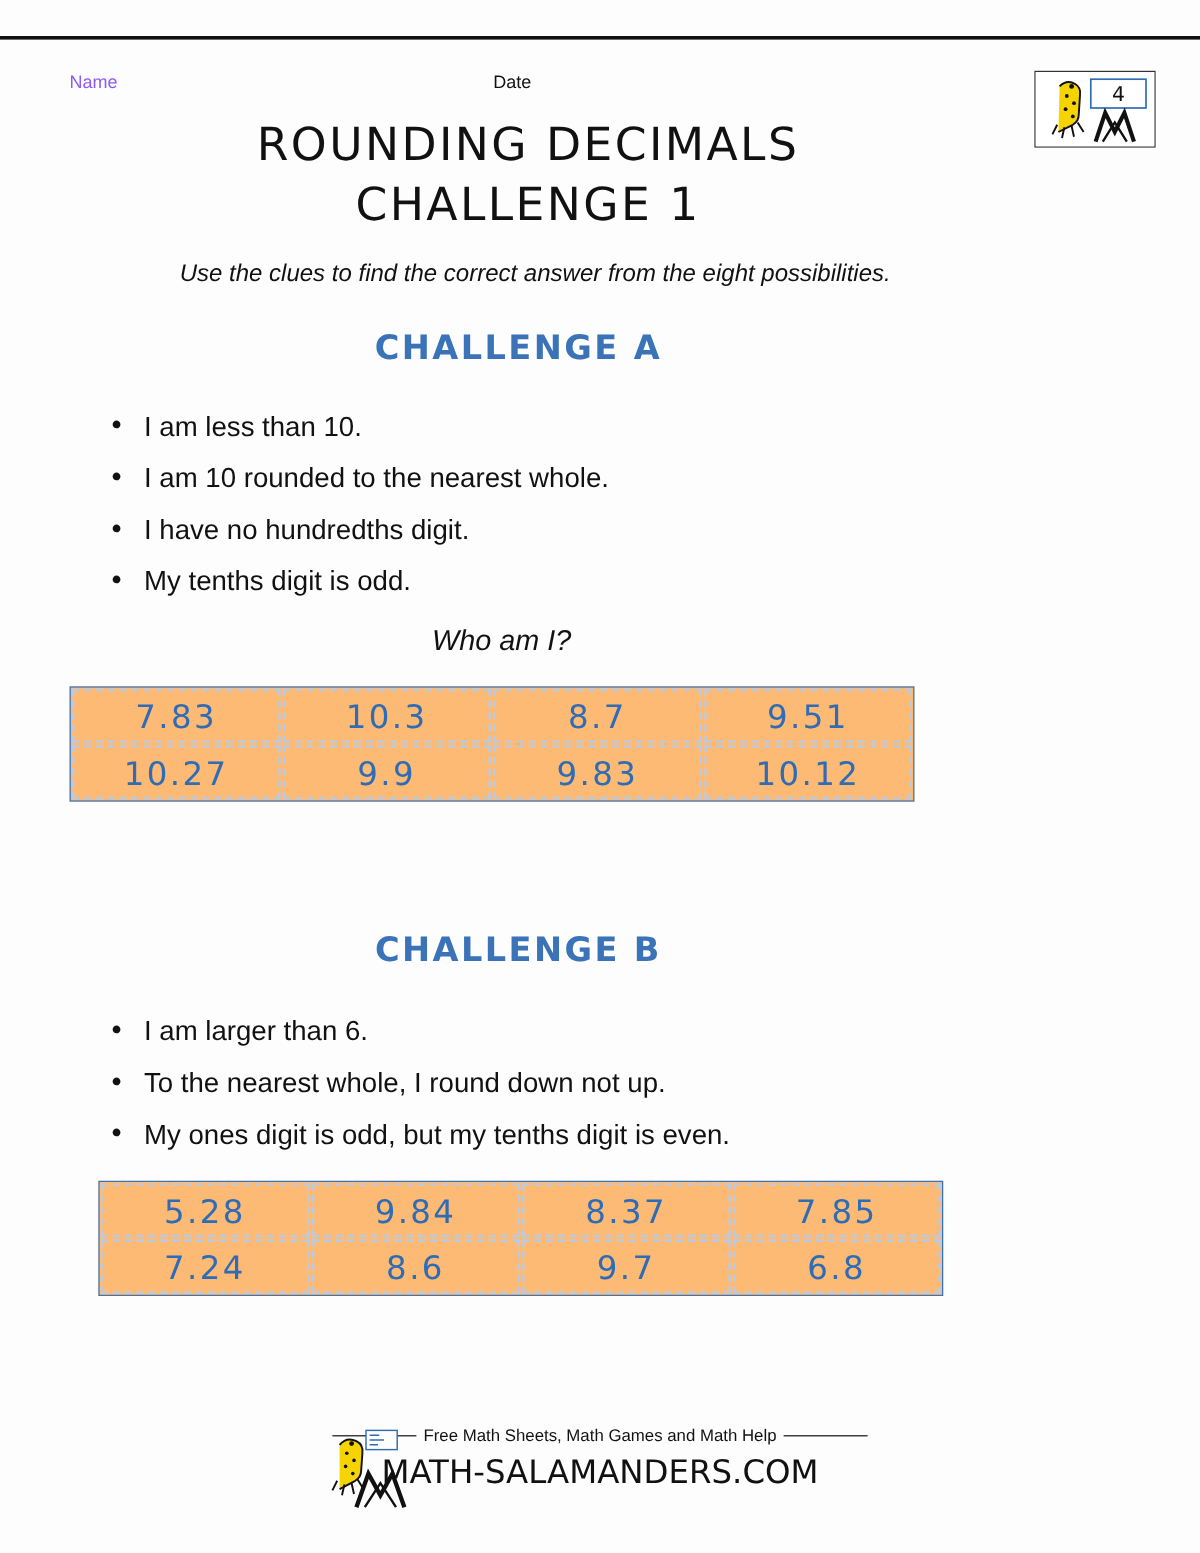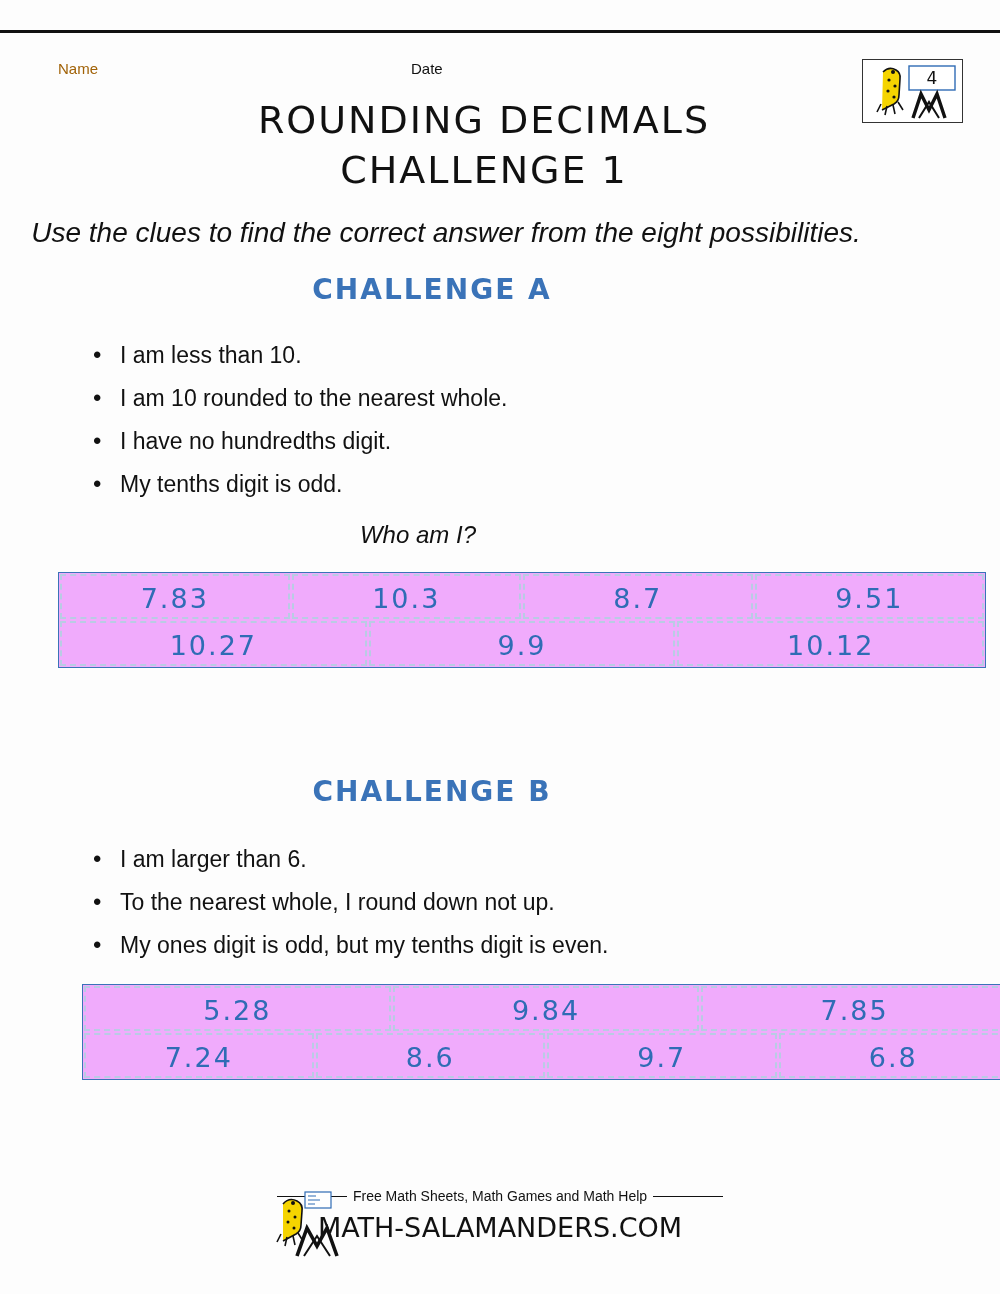--- a/index.html
+++ b/index.html
@@ -27,21 +27,21 @@
     left: 0;
     width: 1000px;
     height: 3px;
     background: #111111;
   }
   .name-label {
     position: absolute;
     top: 60px;
     left: 58px;
     font-size: 15px;
-    color: #a16207;
+    color: #8b5cf6;
   }
   .date-label {
     position: absolute;
     top: 60px;
     left: 411px;
     font-size: 15px;
     color: #111;
   }
   .logo-box {
     position: absolute;
@@ -58,32 +58,31 @@
   .title {
     position: absolute;
     left: 0;
     width: 880px;
     text-align: center;
     font-family: "DejaVu Sans", sans-serif;
     font-size: 38px;
     letter-spacing: 2px;
     color: #111;
     font-weight: 400;
-    padding-left: 44px;
   }
   .title-1 { top: 98px; }
   .title-2 { top: 148px; }
 
   .subtitle {
     position: absolute;
     top: 217px;
     left: 0;
     width: 892px;
     text-align: center;
-    font-size: 28px;
+    font-size: 20px;
     font-style: italic;
     color: #111;
   }
 
   .challenge-heading {
     position: absolute;
     left: 0;
     width: 864px;
     text-align: center;
     font-family: "DejaVu Sans", sans-serif;
@@ -129,24 +128,24 @@
     font-size: 24px;
     font-style: italic;
     color: #111;
   }
   .who-a { top: 521px; }
   .who-b { top: 982px; }
 
   .answer-grid {
     position: absolute;
     left: 58px;
-    width: 928px;
+    width: 704px;
     border: 1px solid #3a73b8;
     box-sizing: border-box;
-    background: #f0abfc;
+    background: #fdba74;
   }
   .grid-a { top: 572px; }
   .grid-b { top: 984px; margin-left: 24px; }
   .answer-row {
     display: flex;
     width: 100%;
   }
   .answer-cell {
     flex: 1 1 25%;
     box-sizing: border-box;
@@ -254,38 +253,40 @@
   <div class="answer-grid grid-a">
     <div class="answer-row">
       <div class="answer-cell">7.83</div>
       <div class="answer-cell">10.3</div>
       <div class="answer-cell">8.7</div>
       <div class="answer-cell">9.51</div>
     </div>
     <div class="answer-row">
       <div class="answer-cell">10.27</div>
       <div class="answer-cell">9.9</div>
+      <div class="answer-cell">9.83</div>
       <div class="answer-cell">10.12</div>
     </div>
   </div>
 
   <div class="challenge-heading heading-b">CHALLENGE B</div>
 
   <ul class="clues clues-b">
     <li>I am larger than 6.</li>
     <li>To the nearest whole, I round down not up.</li>
     <li>My ones digit is odd, but my tenths digit is even.</li>
   </ul>
 
   <div class="who-am-i who-b">Who am I?</div>
 
   <div class="answer-grid grid-b">
     <div class="answer-row">
       <div class="answer-cell">5.28</div>
       <div class="answer-cell">9.84</div>
+      <div class="answer-cell">8.37</div>
       <div class="answer-cell">7.85</div>
     </div>
     <div class="answer-row">
       <div class="answer-cell">7.24</div>
       <div class="answer-cell">8.6</div>
       <div class="answer-cell">9.7</div>
       <div class="answer-cell">6.8</div>
     </div>
   </div>
 

